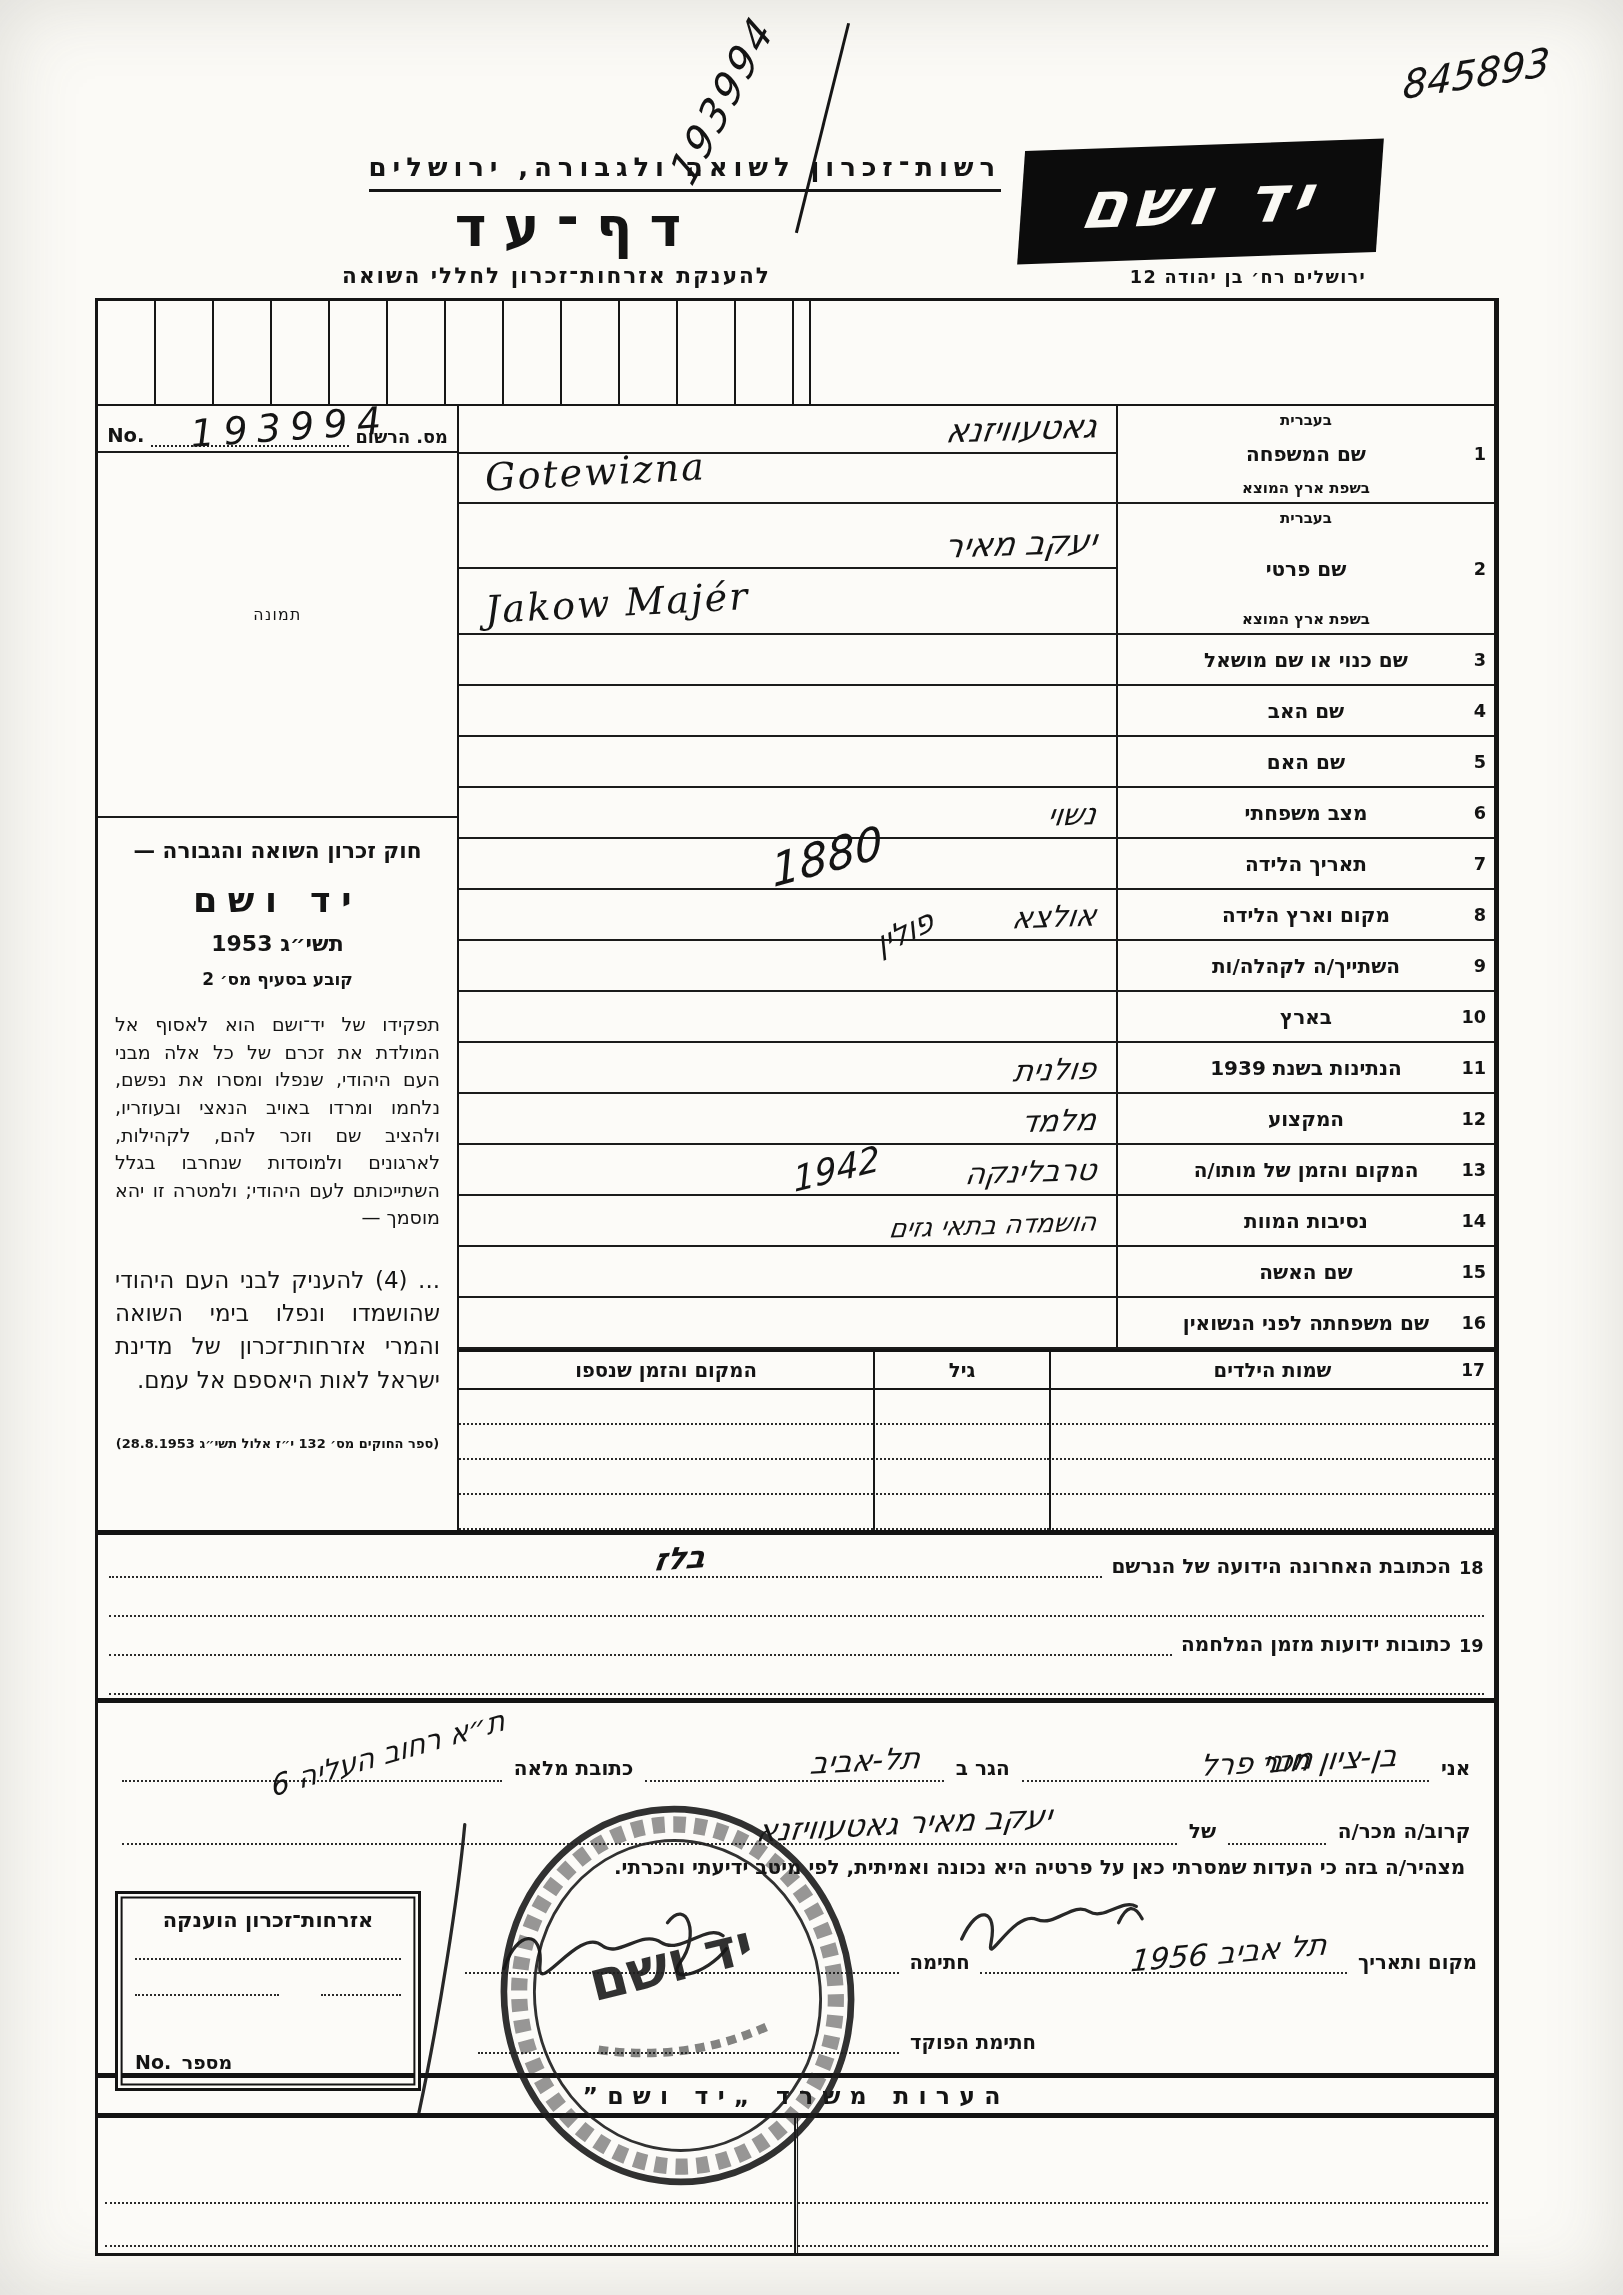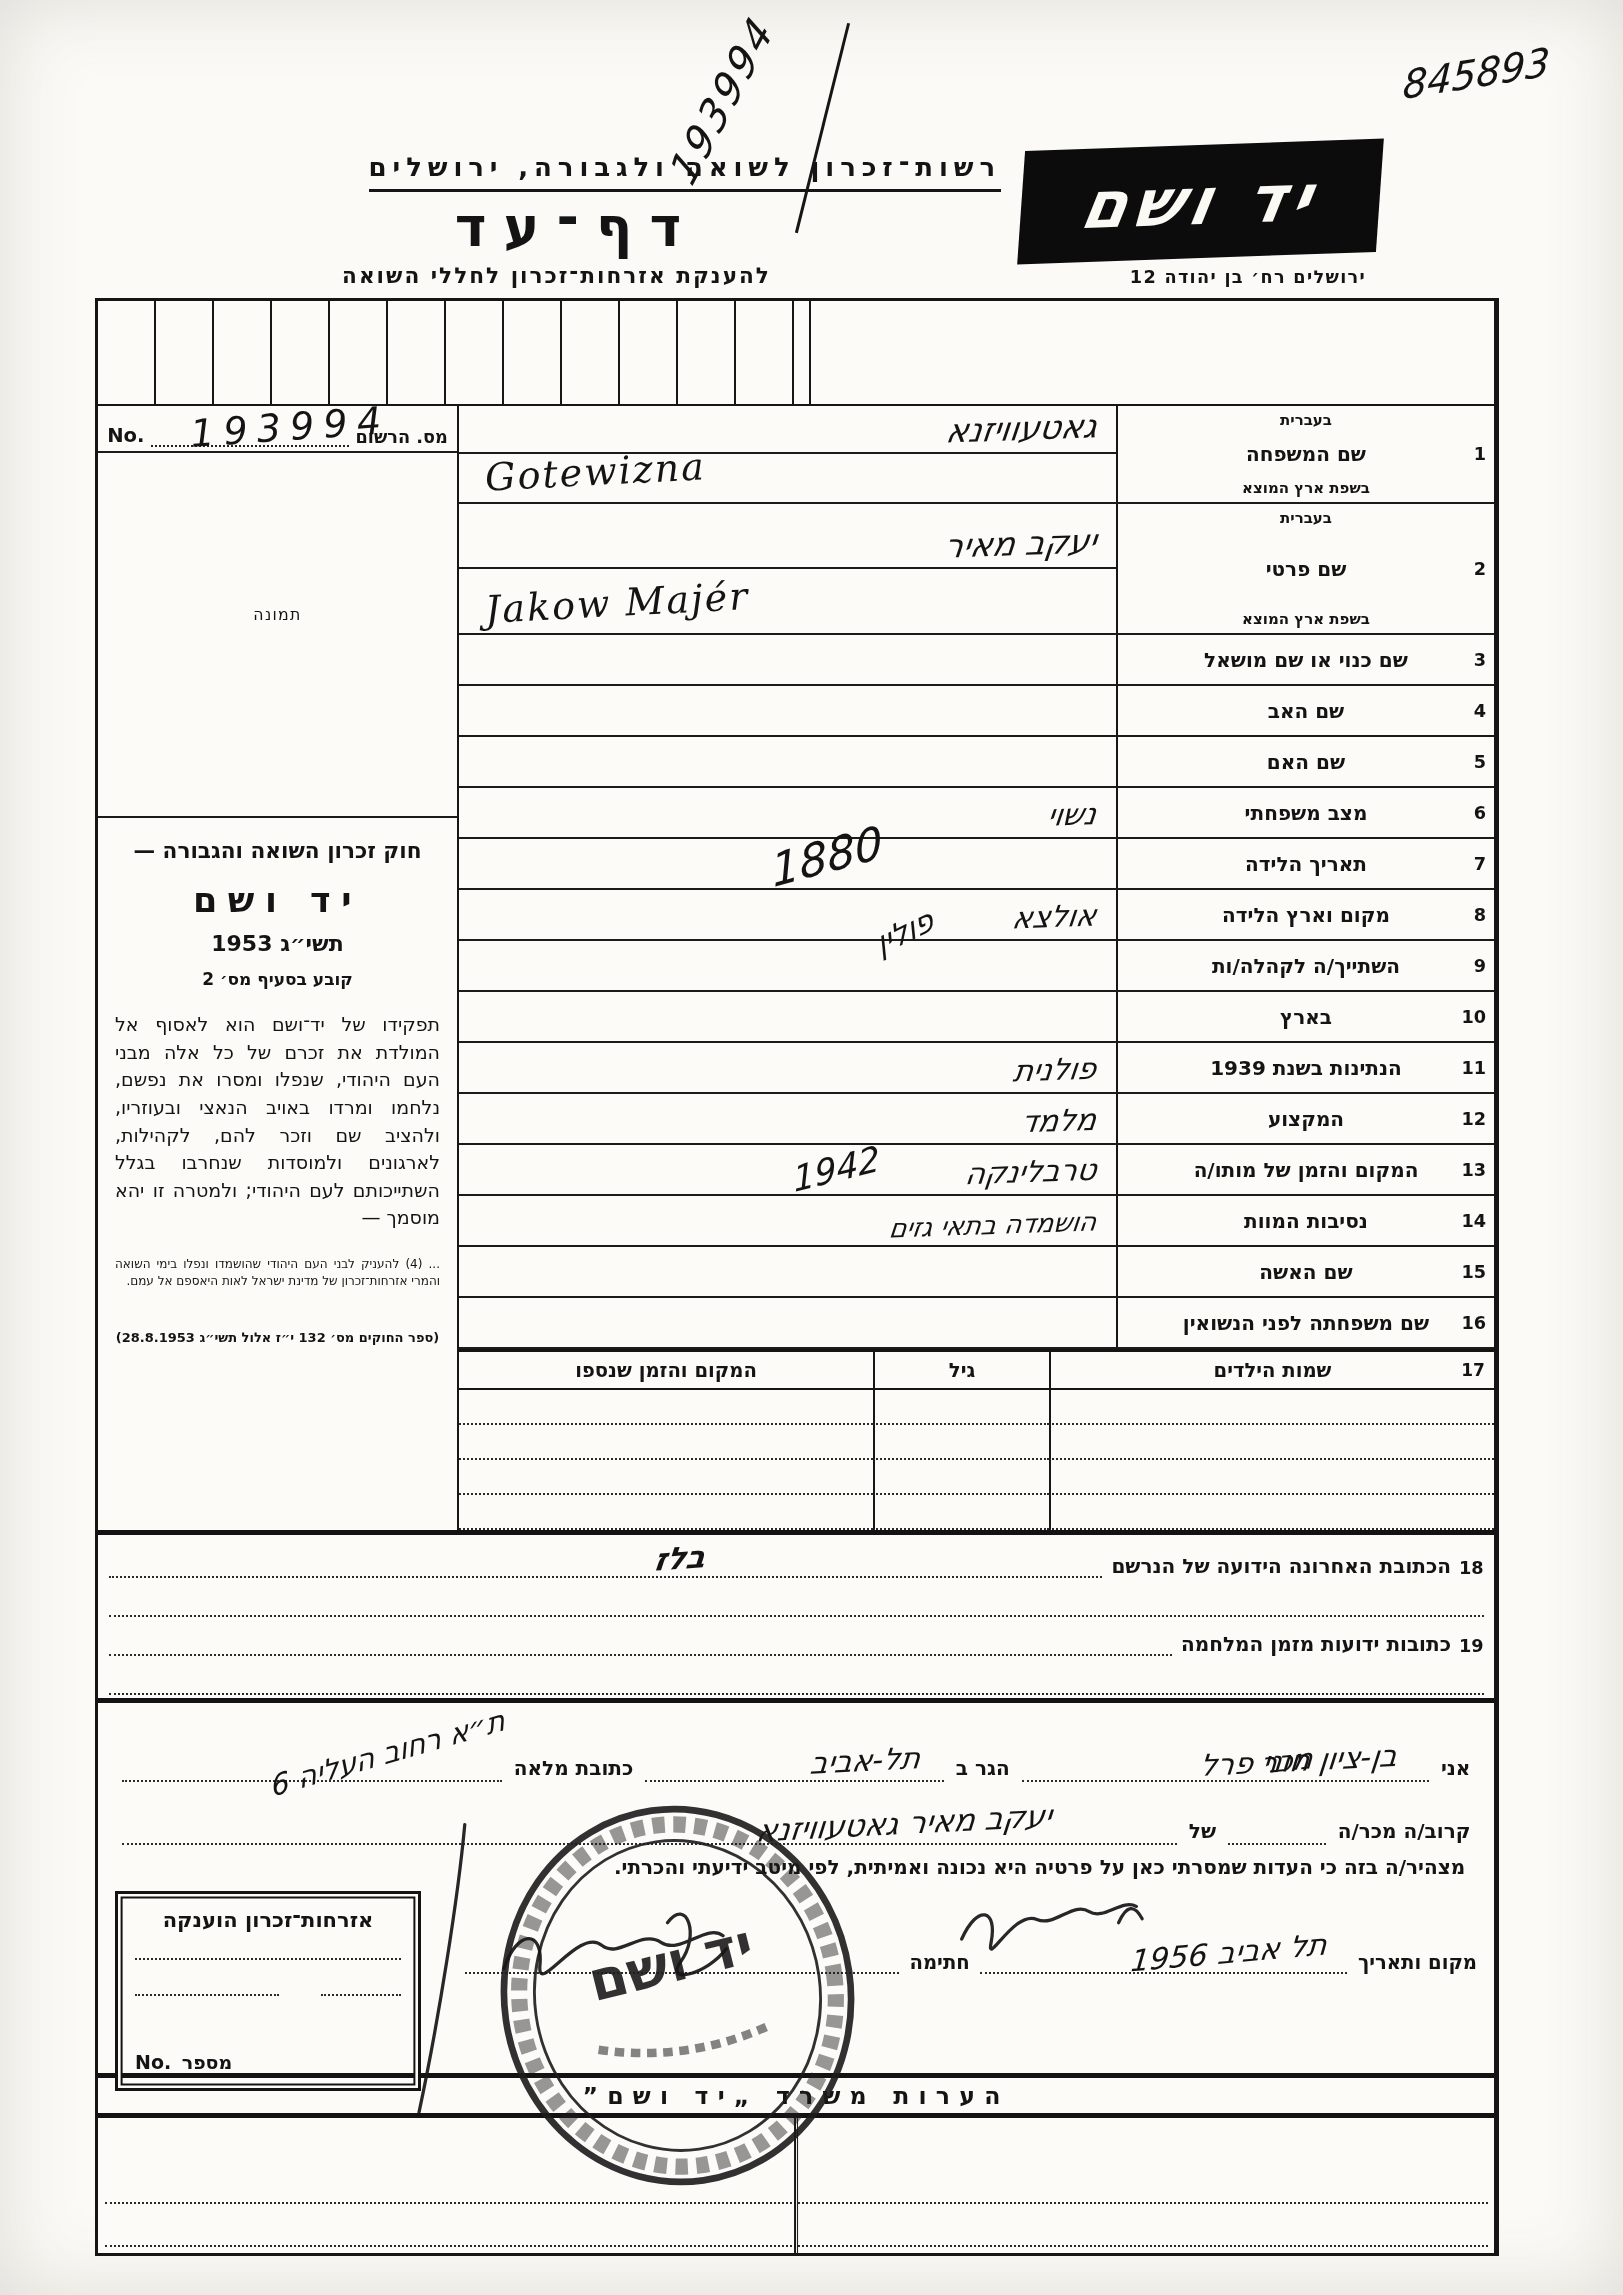--- a/index.html
+++ b/index.html
@@ -67,21 +67,21 @@
   .hw-reg{position:absolute;left:39px;bottom:-3.9px;font-size:38px;letter-spacing:9.2px;transform:rotate(-4deg);}
   .no-he{font-size:17.7px;font-weight:bold;}
   .photo-box{height:365px;border-bottom:2px solid #1b1b1b;position:relative;flex:0 0 auto;}
   .photo-lbl{position:absolute;top:42%;left:0;right:0;text-align:center;font-size:15.7px;letter-spacing:1.3px;}
   .law{flex:1;padding:19.6px 17px 6.5px;display:flex;flex-direction:column;align-items:center;}
   .law-t1{text-align:center;font-weight:bold;font-size:21.6px;}
   .law-t2{text-align:center;font-weight:bold;font-size:35px;letter-spacing:10.5px;margin-top:17px;}
   .law-t3{text-align:center;font-weight:bold;font-size:22px;margin-top:11.8px;}
   .law-t4{text-align:center;font-weight:bold;font-size:17px;margin-top:13px;}
   .law-p{font-size:19px;line-height:1.45;text-align:justify;margin-top:22px;}
-  .law-p2{font-size:12px;line-height:1.45;text-align:justify;margin-top:24px;}
+  .law-p2{font-size:23px;line-height:1.45;text-align:justify;margin-top:32px;}
   .law-note{font-size:13px;font-weight:bold;text-align:center;margin-top:39px;}
   
   .sec1819{padding:3.9px 10.5px 2.6px;flex:0 0 auto;}
   .ln{display:flex;align-items:flex-end;height:39px;font-weight:bold;font-size:20px;}
   .lnlabel{display:flex;align-items:flex-end;gap:7.9px;white-space:nowrap;padding-left:9.2px;}
   .lnnum{font-size:17.7px;}
   .lndots{flex:1;border-bottom:2.6px dotted #2a2a2a;position:relative;height:100%;}
   .hw-18{position:absolute;right:40%;bottom:0;font-size:31px;font-style:italic;transform:skewX(-12deg) rotate(-4deg);}
   
   .decl{padding:15.7px 23.6px 5.2px;flex:0 0 auto;}
@@ -404,20 +404,24 @@
       </div>
 
       <div class="brow1" data-interactable="false">
         <span data-interactable="false">מקום ותאריך</span>
         <span class="bslot b-place" data-interactable="false">
           <span class="hw-place" data-interactable="false">תל אביב 1956</span>
         </span>
         <span data-interactable="false">חתימה</span>
         <span class="bslot b-sig" data-interactable="false"></span>
       </div>
+      <div class="brow2" data-interactable="false">
+        <span data-interactable="false">חתימת הפוקד</span>
+        <span class="bslot b-off" data-interactable="false"></span>
+      </div>
 
       <svg class="stamp-svg" viewBox="0 0 400 440" data-interactable="false">
         <g transform="rotate(-8 200 220)" fill="none" stroke="#1c1c1c">
           <ellipse cx="200" cy="220" rx="182" ry="196" stroke-width="7"></ellipse>
           <ellipse cx="200" cy="220" rx="150" ry="163" stroke-width="3"></ellipse>
           <ellipse cx="200" cy="220" rx="166" ry="180" stroke-width="17" stroke-dasharray="13 9" opacity="0.5"></ellipse>
           <text x="200" y="205" text-anchor="middle" stroke="none" fill="#1c1c1c" font-size="58" font-weight="bold" font-family="DejaVu Sans, sans-serif" transform="rotate(-6 200 205)">יד ושם</text>
           <path d="M110 265 q90 26 180 0" stroke-width="9" stroke-dasharray="10 7" opacity="0.6"></path>
         </g>
       </svg>

